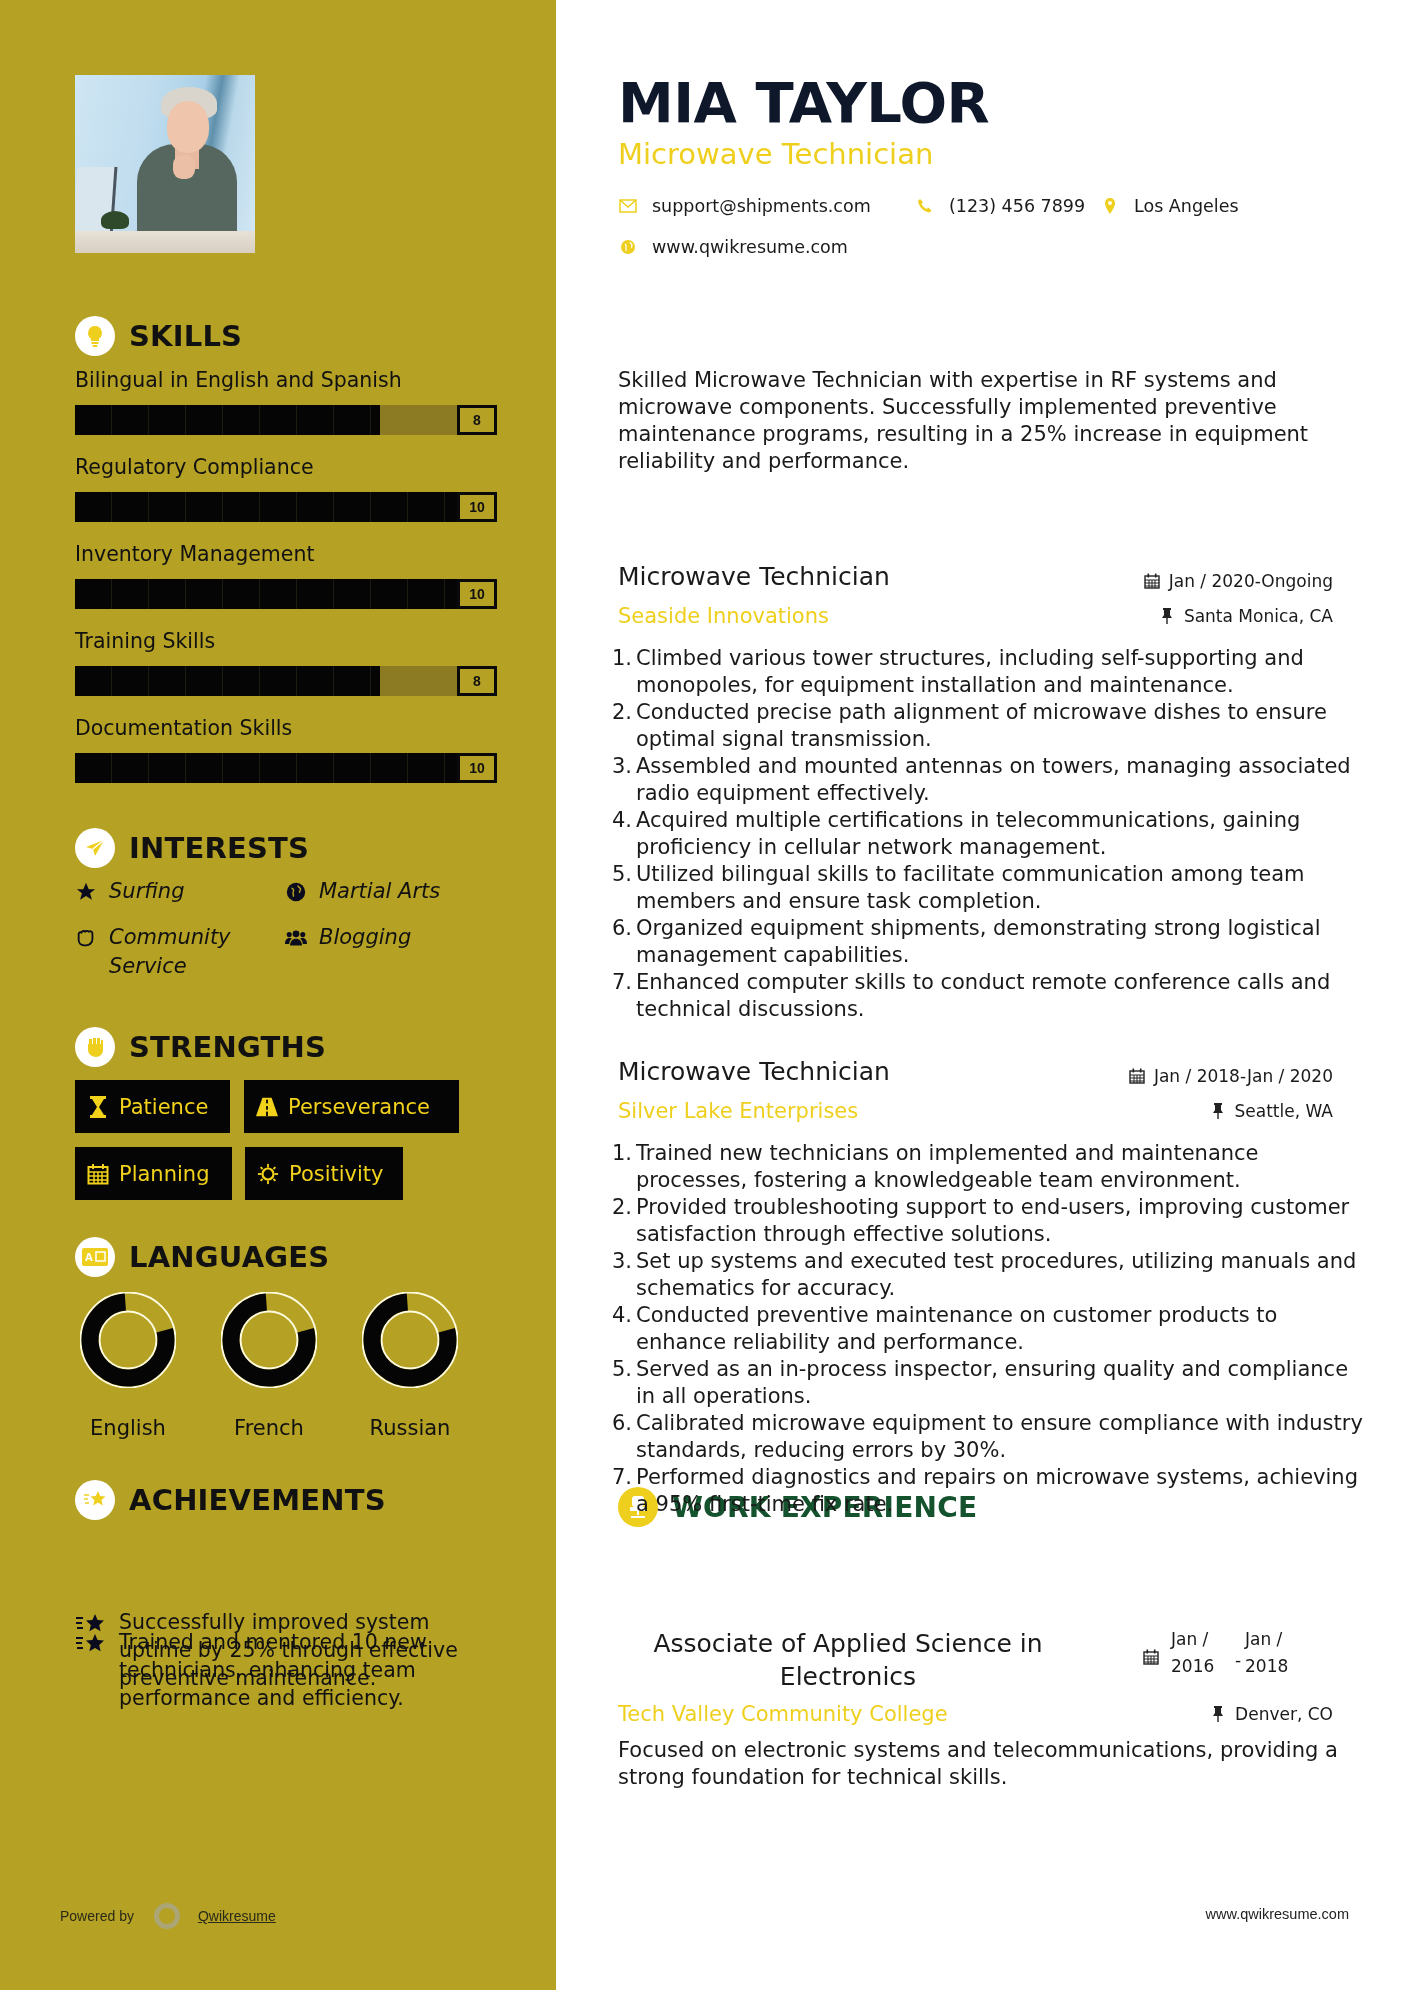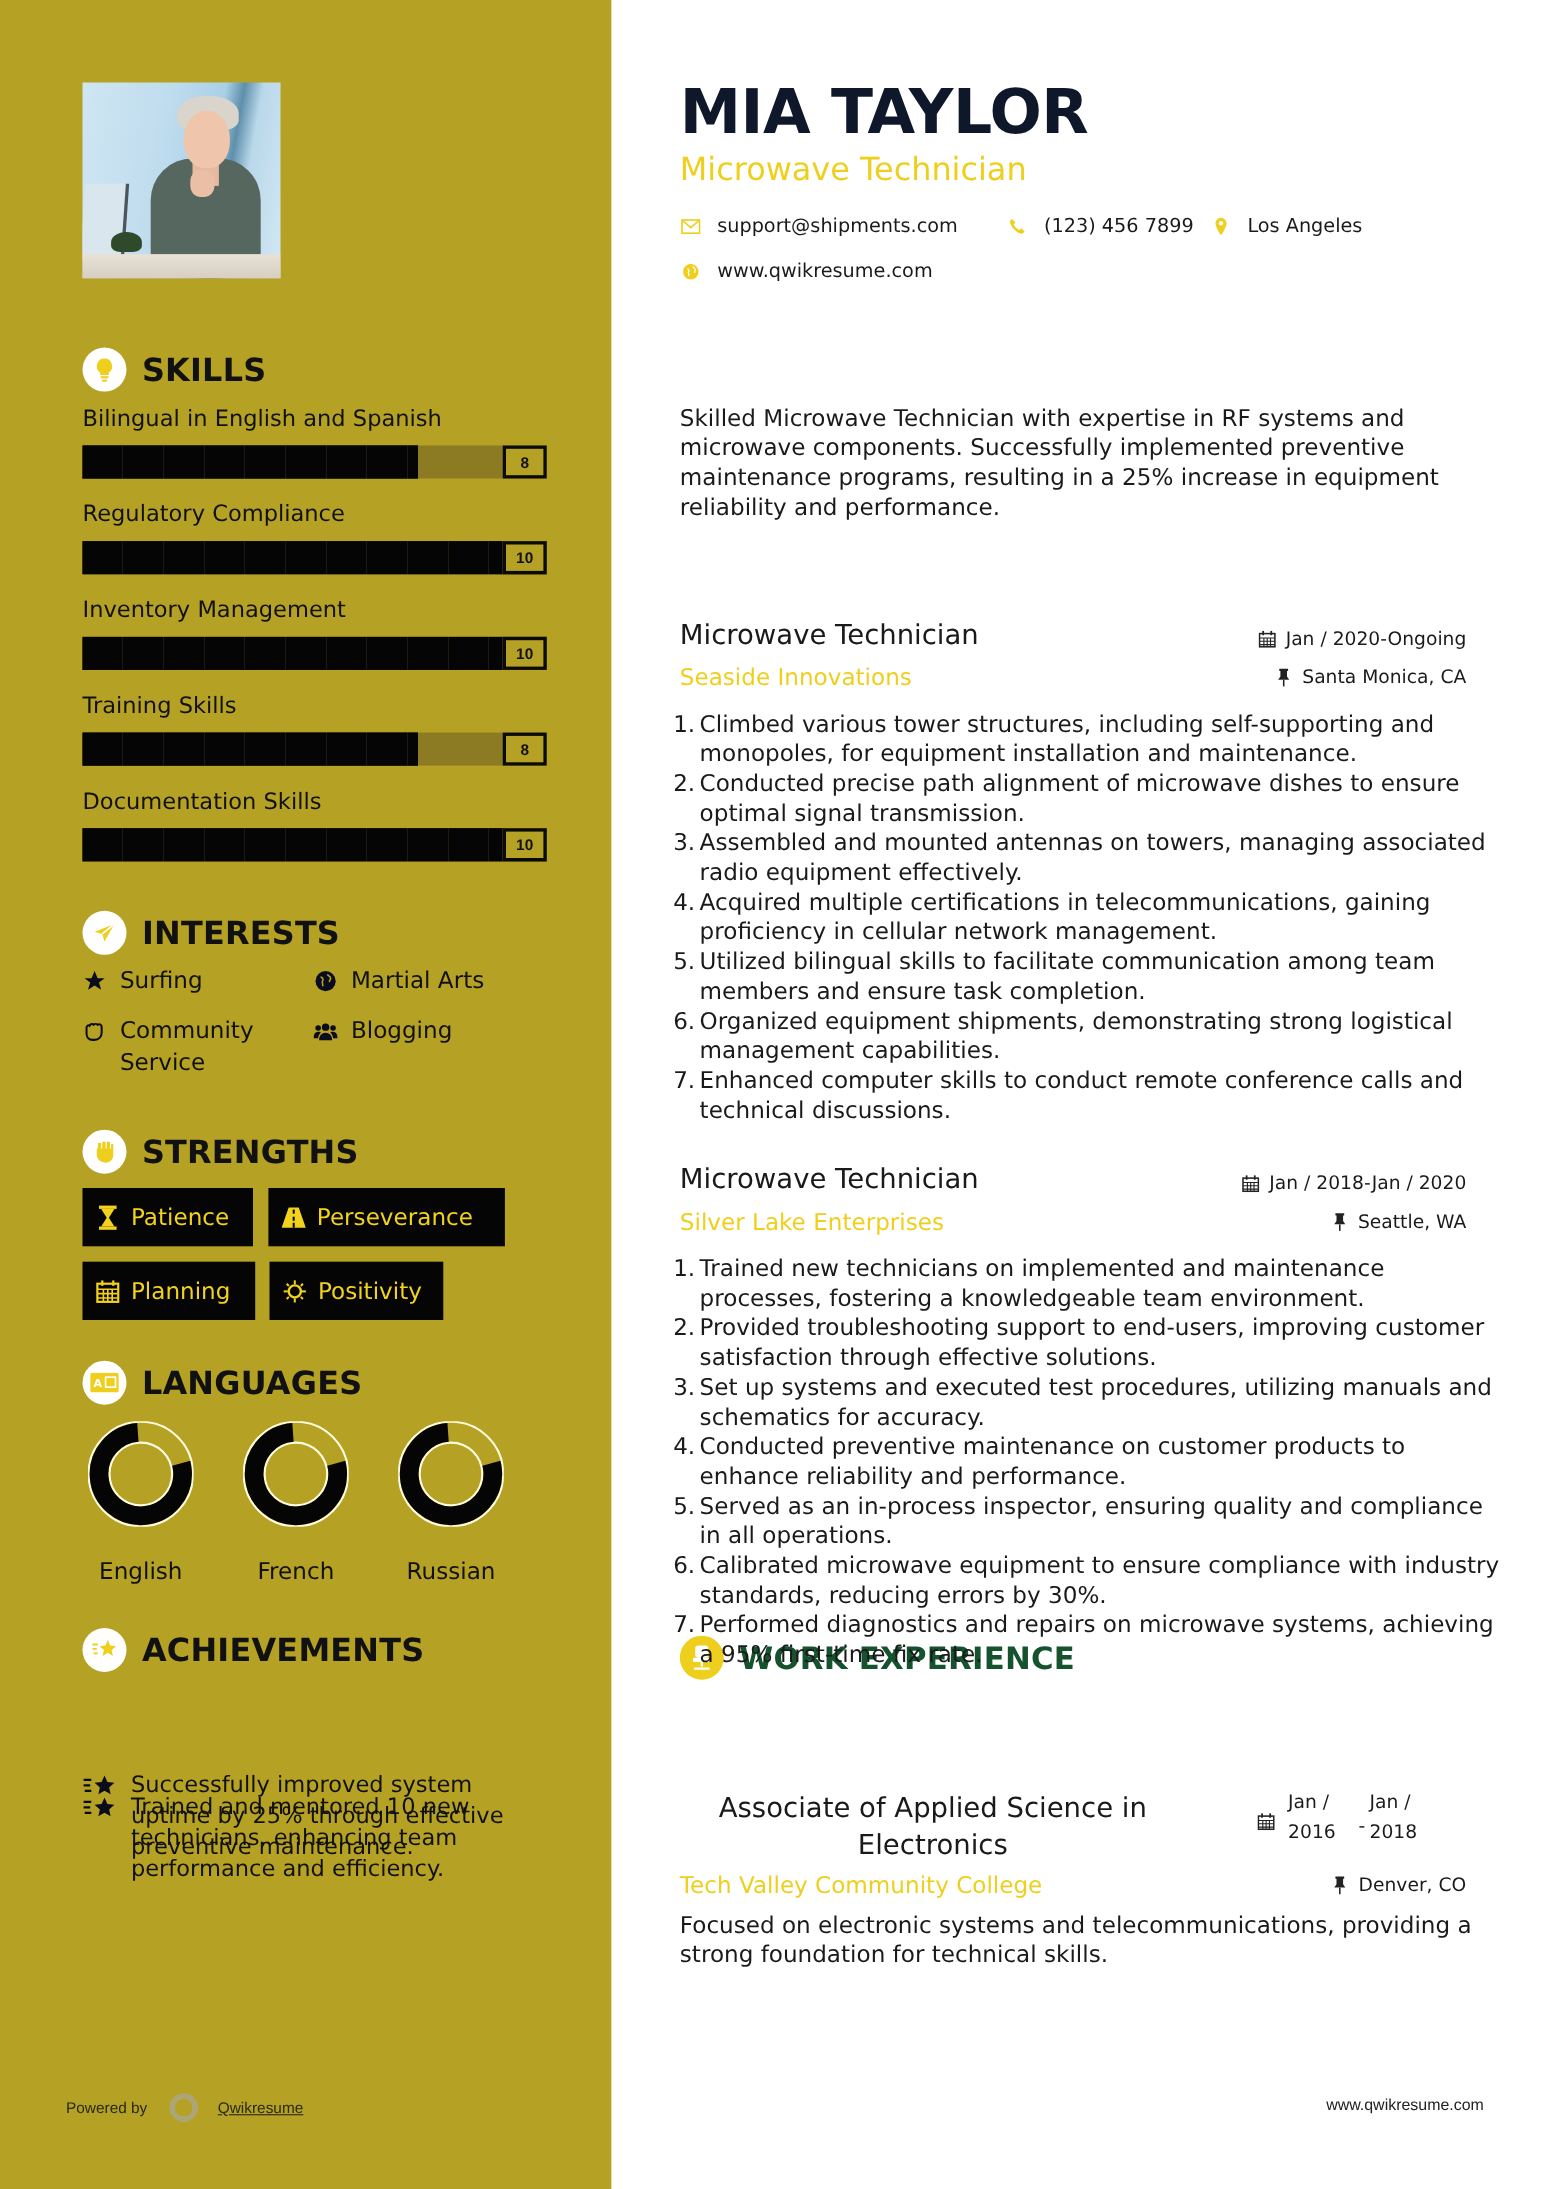--- a/index.html
+++ b/index.html
@@ -32,21 +32,21 @@
 
     
     .skill-label { position: absolute; left: 75px; font-family: "DejaVu Sans", sans-serif; font-size: 20.5px; color: #111; }
     .skill-bar { position: absolute; left: 75px; width: 422px; height: 30px; background: #8c7b22; border: 0; display: flex; }
     .skill-fill { height: 30px; background: #050505; position: relative;
       background-image: repeating-linear-gradient(90deg, #050505 0px, #050505 36px, #1b1b12 36px, #1b1b12 37px); }
     .skill-num { position: absolute; right: 0; top: 0; width: 40px; height: 30px; border: 3px solid #0a0a0a; background: #b5a124;
       font-family: "Liberation Sans", sans-serif; font-weight: bold; font-size: 14px; color: #111; display: flex; align-items: center; justify-content: center; }
 
     
-    .interest { position: absolute; display: flex; align-items: flex-start; font-family: "DejaVu Sans", sans-serif; font-size: 21px; color: #111; line-height: 29px; }
+    .interest { position: absolute; display: flex; align-items: flex-start; font-family: "DejaVu Sans", sans-serif; font-size: 21px; color: #111; line-height: 29px; font-style: italic; }
     .interest .ico { width: 22px; height: 29px; display: flex; align-items: center; justify-content: center; margin-right: 12px; flex-shrink: 0; }
 
     
     .strength { position: absolute; height: 53px; background: #050505; display: flex; align-items: center; padding: 0 12px; }
     .strength .ico { width: 22px; height: 26px; display: flex; align-items: center; justify-content: center; margin-right: 10px; }
     .strength .txt { font-family: "DejaVu Sans", sans-serif; font-size: 21px; color: #f2d21b; white-space: nowrap; }
 
     
     .lang { position: absolute; width: 96px; text-align: center; }
     .lang svg { display: block; margin: 0 auto; }

